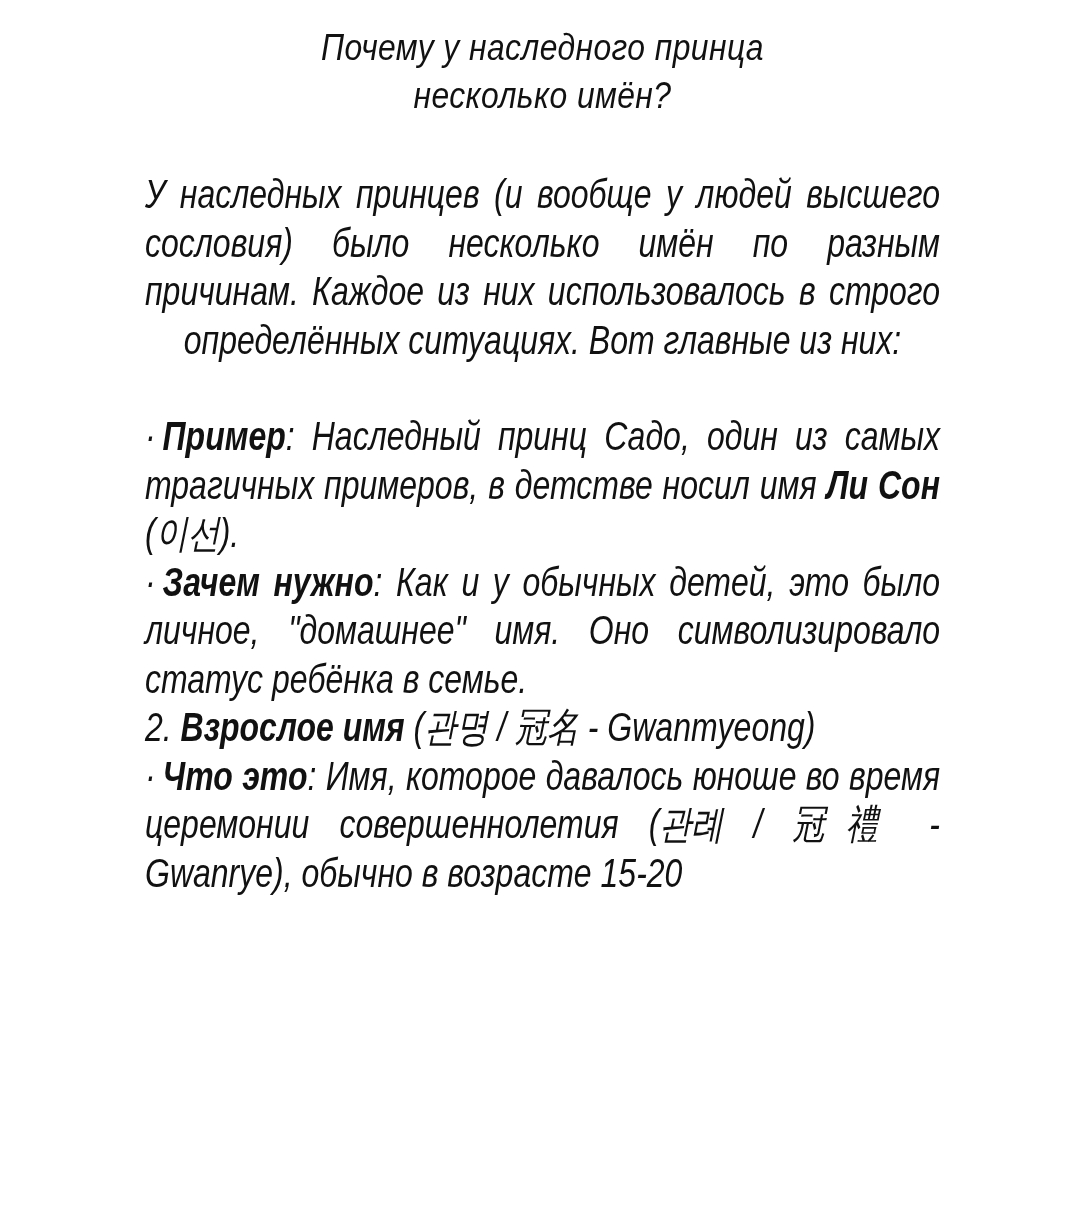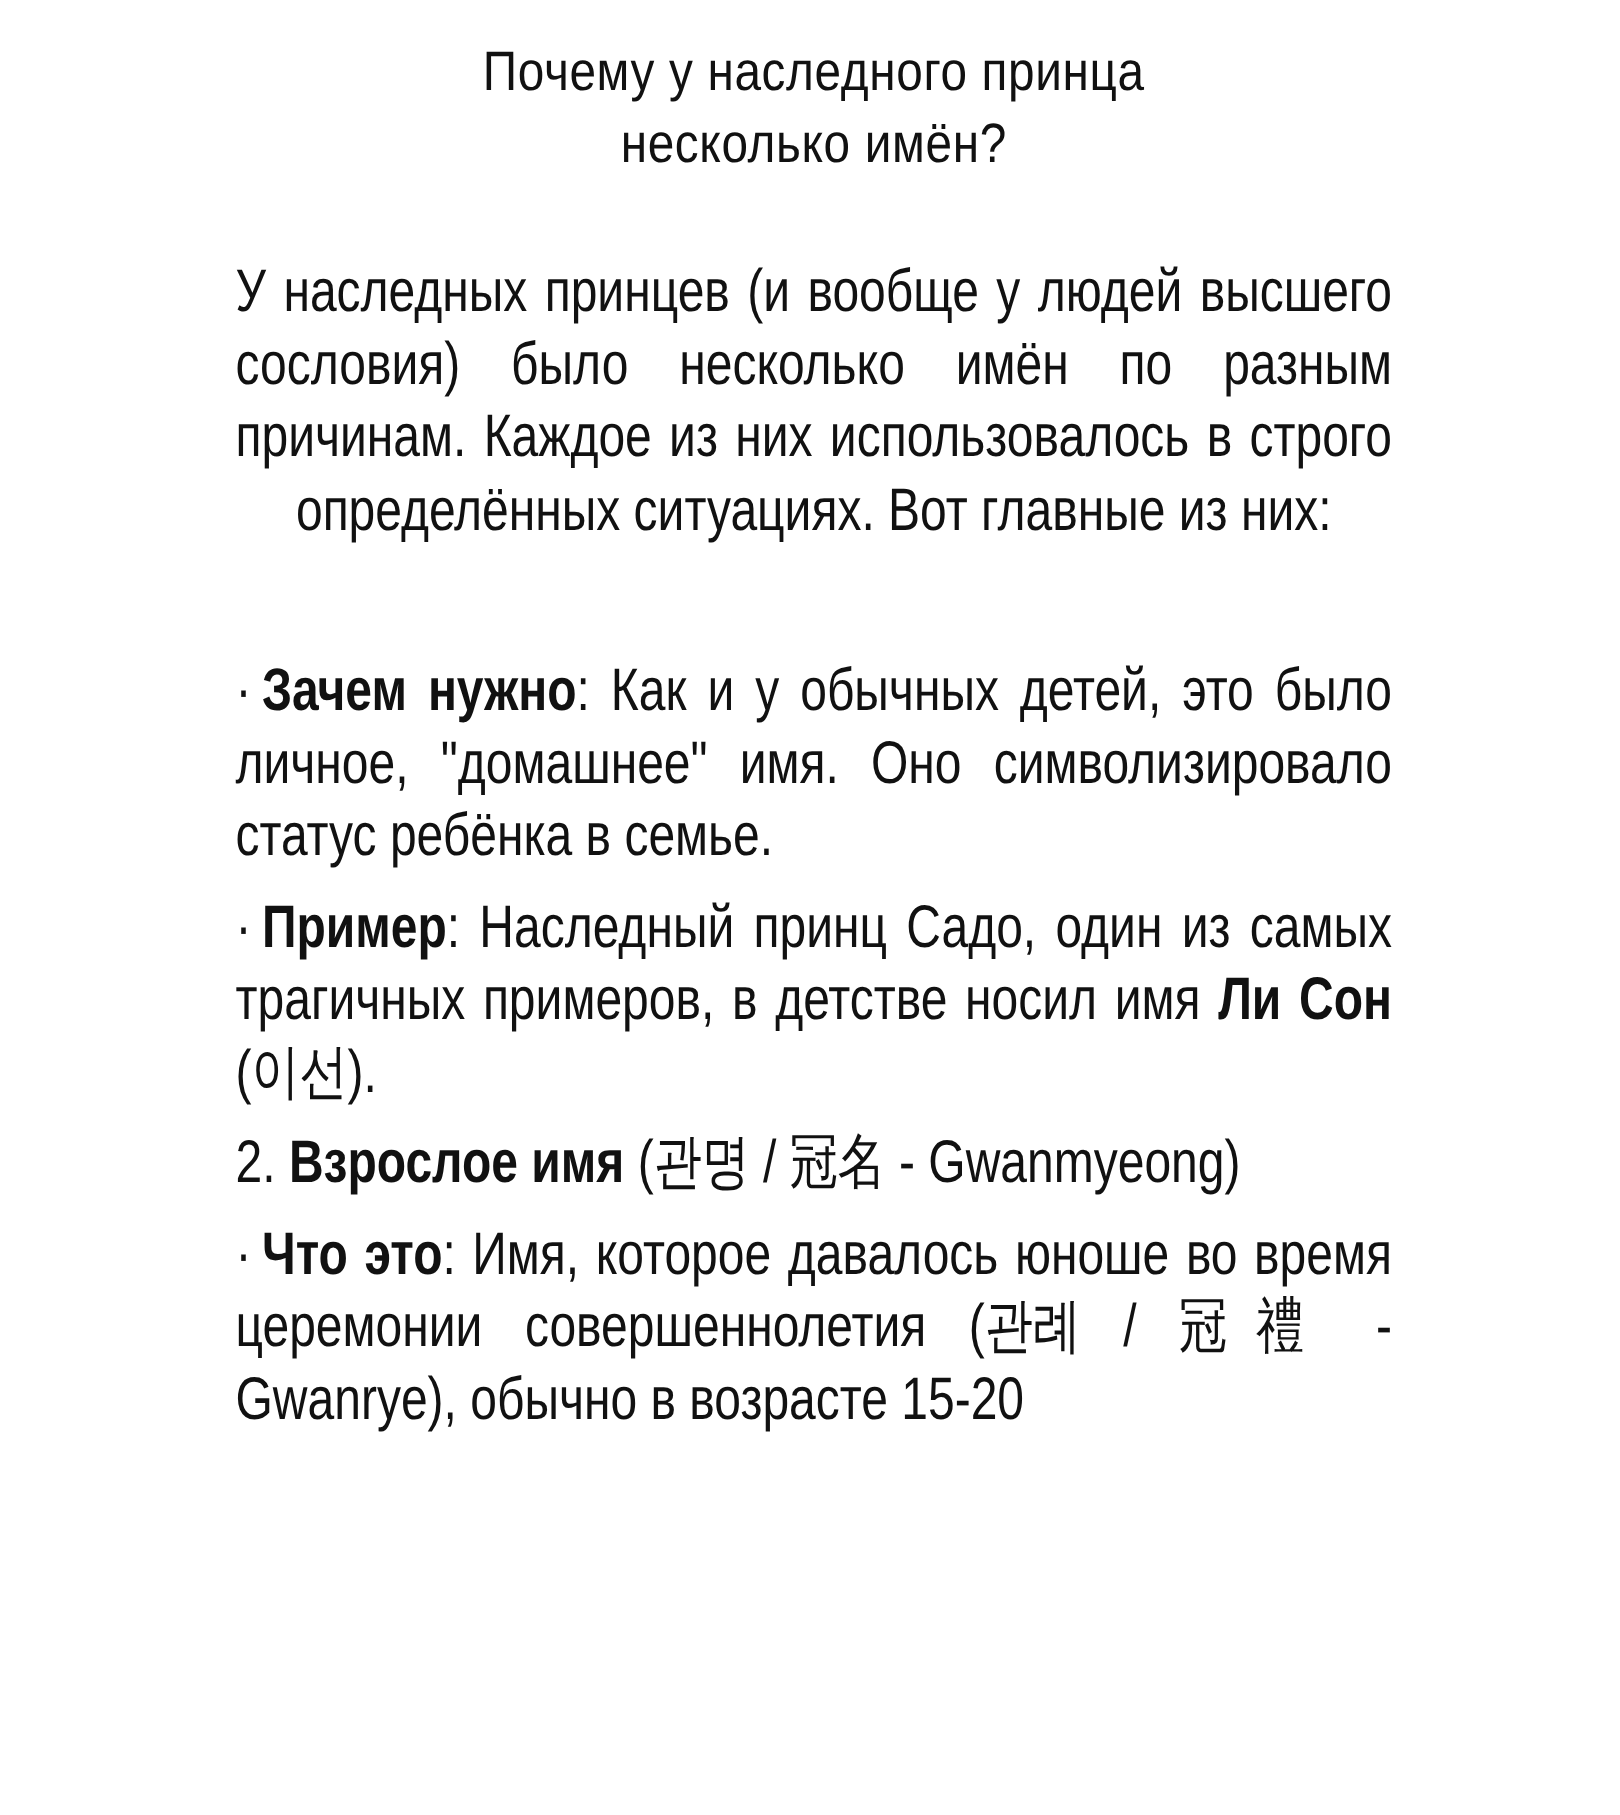--- a/index.html
+++ b/index.html
@@ -13,36 +13,37 @@
       overflow: hidden;
       position: relative;
       color: #111111;
       font-family: "Liberation Sans", "DejaVu Sans", sans-serif;
     }
     .page {
       position: absolute;
       left: 145px;
       top: 24px;
       width: 795px;
+      font-style: italic;
     }
     .title {
       text-align: center;
       font-size: 37px;
       line-height: 48px;
       font-weight: normal;
       margin: 0 0 50px 0;
       transform: scaleX(0.86);
       transform-origin: center top;
       letter-spacing: 0.5px;
     }
     .title span { display: block; }
     .para {
       font-size: 40px;
       line-height: 48.5px;
-      margin: 12px;
+      margin: 0;
       text-align: justify;
       text-align-last: left;
       font-stretch: condensed;
     }
     .cond {
       display: block;
       transform: scaleX(0.80);
       transform-origin: left top;
       width: 125%;
     }
@@ -69,27 +70,27 @@
     <span class="cond">У наследных принцев (и вообще у людей высшего сословия) было несколько имён по разным причинам. Каждое из них использовалось в строго определённых ситуациях. Вот главные из них:</span>
   </p>
 
   <div class="gap"></div>
 
   <section>
 
 
     <p class="para">
       <span class="cond">
-        <span class="bullet-dot">·</span><span class="b">Зачем нужно</span><span>: Как и у обычных детей, это было личное, "домашнее" имя. Оно символизировало статус ребёнка в семье.</span>
+        <span class="bullet-dot">·</span><span class="b">Пример</span><span>: Наследный принц Садо, один из самых трагичных примеров, в детстве носил имя </span><span class="b">Ли Сон</span><span> (이선).</span>
       </span>
     </p>
 
     <p class="para">
       <span class="cond">
-        <span class="bullet-dot">·</span><span class="b">Пример</span><span>: Наследный принц Садо, один из самых трагичных примеров, в детстве носил имя </span><span class="b">Ли Сон</span><span> (이선).</span>
+        <span class="bullet-dot">·</span><span class="b">Зачем нужно</span><span>: Как и у обычных детей, это было личное, "домашнее" имя. Оно символизировало статус ребёнка в семье.</span>
       </span>
     </p>
   </section>
 
   <section>
     <p class="para">
       <span class="cond" style="text-align: justify; text-align-last: left;">
         <span>2.</span>
         <span class="b">Взрослое имя</span><span> (관명 / 冠名 - Gwanmyeong)</span>
       </span>

